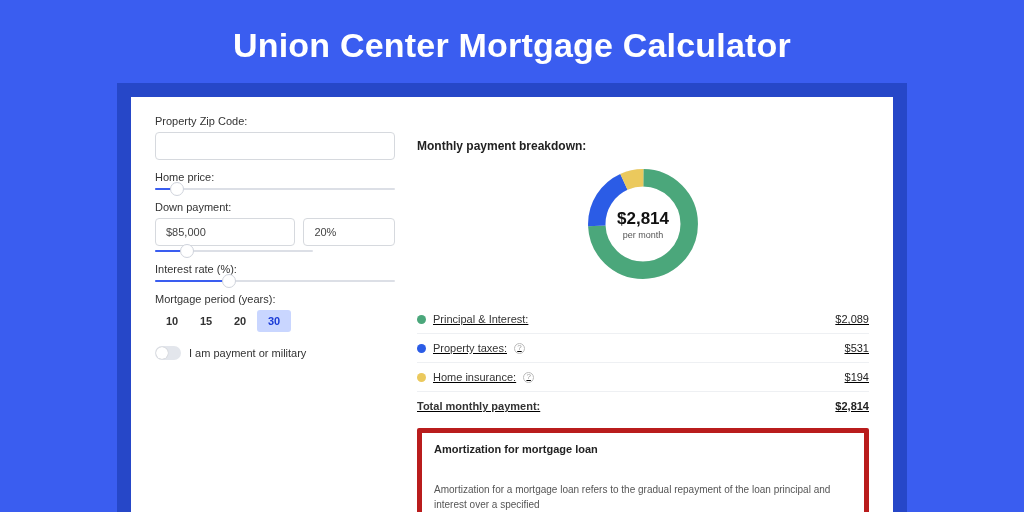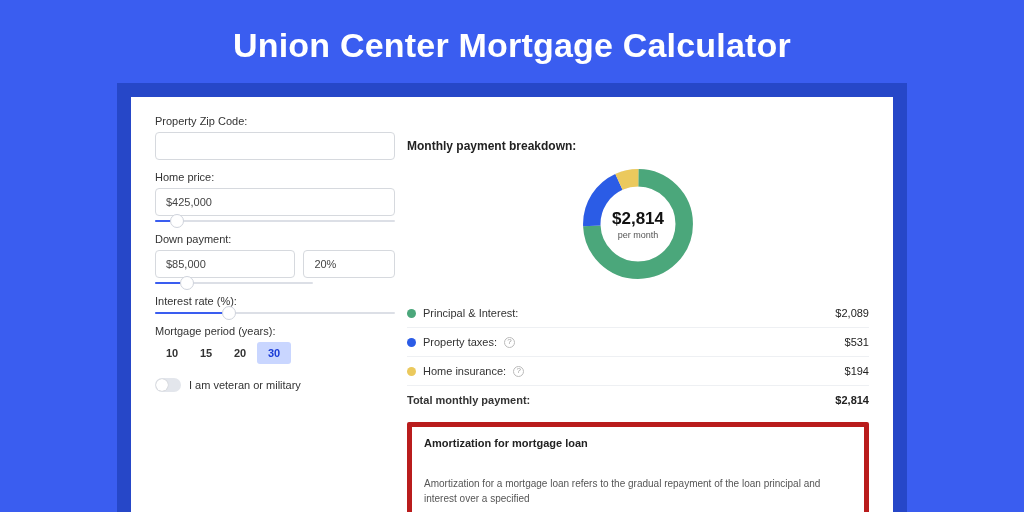--- a/index.html
+++ b/index.html
@@ -19,21 +19,21 @@
     background: #2647c8;
     padding: 14px 14px 0 14px;
     height: 430px;
   }
   .card {
     background: #fff;
     width: 100%;
     height: 100%;
     padding: 18px 24px 0 24px;
     display: flex;
-    gap: 12px;
+    gap: 22px;
   }
   .left { width: 240px; flex-shrink: 0; }
   .right { flex: 1; }
 
   .field-label { font-size: 11px; color: #333; margin-bottom: 5px; }
   .field-group { margin-bottom: 11px; }
   .text-input {
     width: 100%;
     height: 28px;
     border: 1px solid #d6d9de;
@@ -98,21 +98,21 @@
   .section-title { font-size: 12px; font-weight: 700; color:#222; margin-bottom: 8px; margin-top: 24px; }
 
   .donut-wrap { display:flex; justify-content:center; padding: 2px 0 6px 0; }
   .donut { position: relative; width: 122px; height: 122px; }
   .donut-center {
     position:absolute; inset:0; display:flex; flex-direction:column; align-items:center; justify-content:center;
   }
   .donut-amount { font-size: 17px; font-weight:700; color:#111; }
   .donut-sub { font-size: 9px; color:#555; margin-top:1px; }
 
-  .breakdown { margin-top: 8px; }
+  .breakdown { margin-top: 14px; text-decoration: underline; }
   .brow {
     display:flex; align-items:center; justify-content:space-between;
     padding: 8px 0;
     border-bottom: 1px solid #eef0f3;
     font-size: 11px;
     color:#333;
   }
   .brow:last-of-type { border-bottom:none; }
   .brow .lab { display:flex; align-items:center; gap:7px; }
   .swatch { width:9px; height:9px; border-radius:50%; display:inline-block; }
@@ -138,21 +138,20 @@
 
     <div class="left">
 
       <div class="field-group">
         <div class="field-label">Property Zip Code:</div>
         <input class="text-input" value="" style="">
       </div>
 
       <div class="field-group">
         <div class="field-label">Home price:</div>
-        <input class="text-input" value="$425,000" style="">
         <div class="slider-track">
           <div class="slider-fill" style="width:9%"></div>
           <div class="slider-thumb" style="left:9%"></div>
         </div>
       </div>
 
       <div class="field-group">
         <div class="field-label">Down payment:</div>
         <div class="pair">
           <input class="text-input" value="$85,000" style="">
@@ -179,21 +178,21 @@
           <button class="period-btn">15</button>
           <button class="period-btn">20</button>
           <button class="period-btn active">30</button>
         </div>
       </div>
 
       <div class="toggle-row">
         <div class="toggle">
           <div class="toggle-knob"></div>
         </div>
-        <div class="toggle-label">I am veteran or military</div>
+        <div class="toggle-label">I am payment or military</div>
       </div>
 
     </div>
 
     <div class="right">
       <div class="section-title">Monthly payment breakdown:</div>
 
       <div class="donut-wrap">
         <div class="donut">
           <svg viewBox="0 0 42 42" width="122" height="122">

